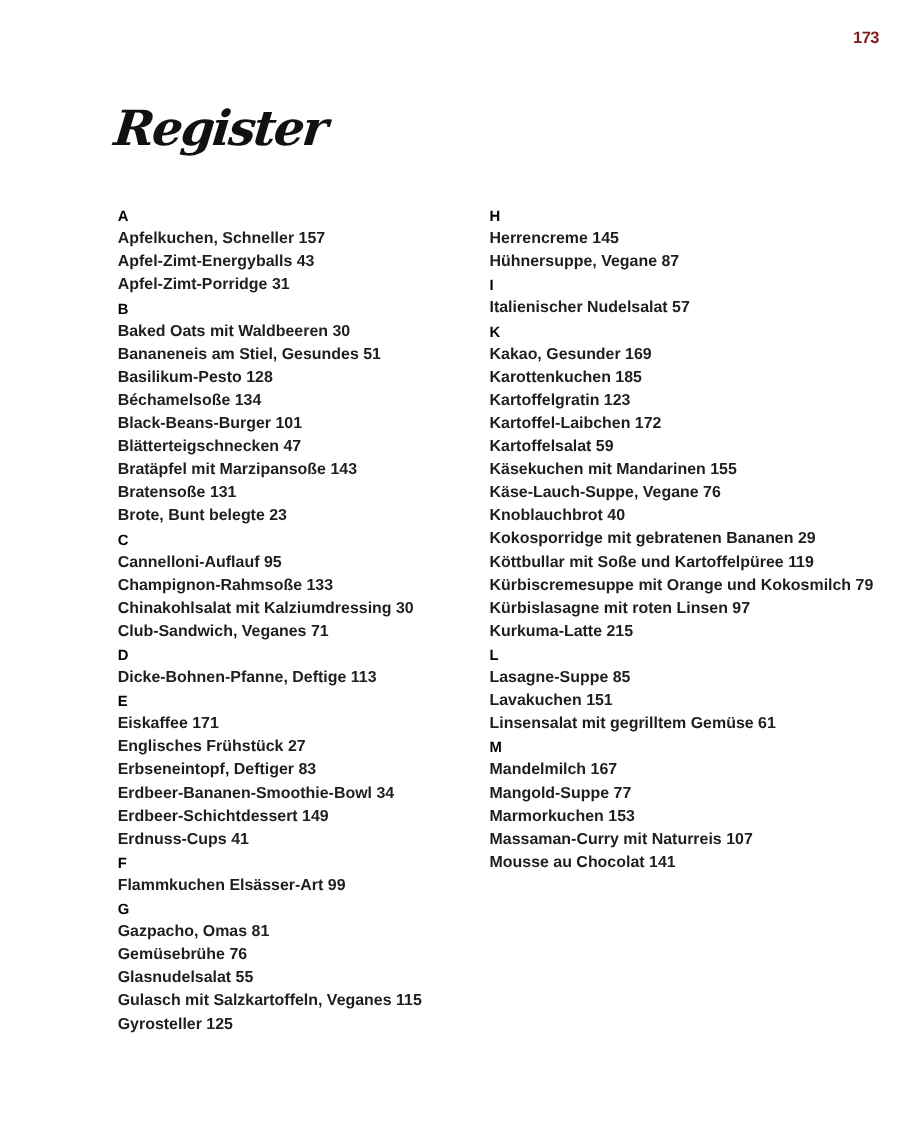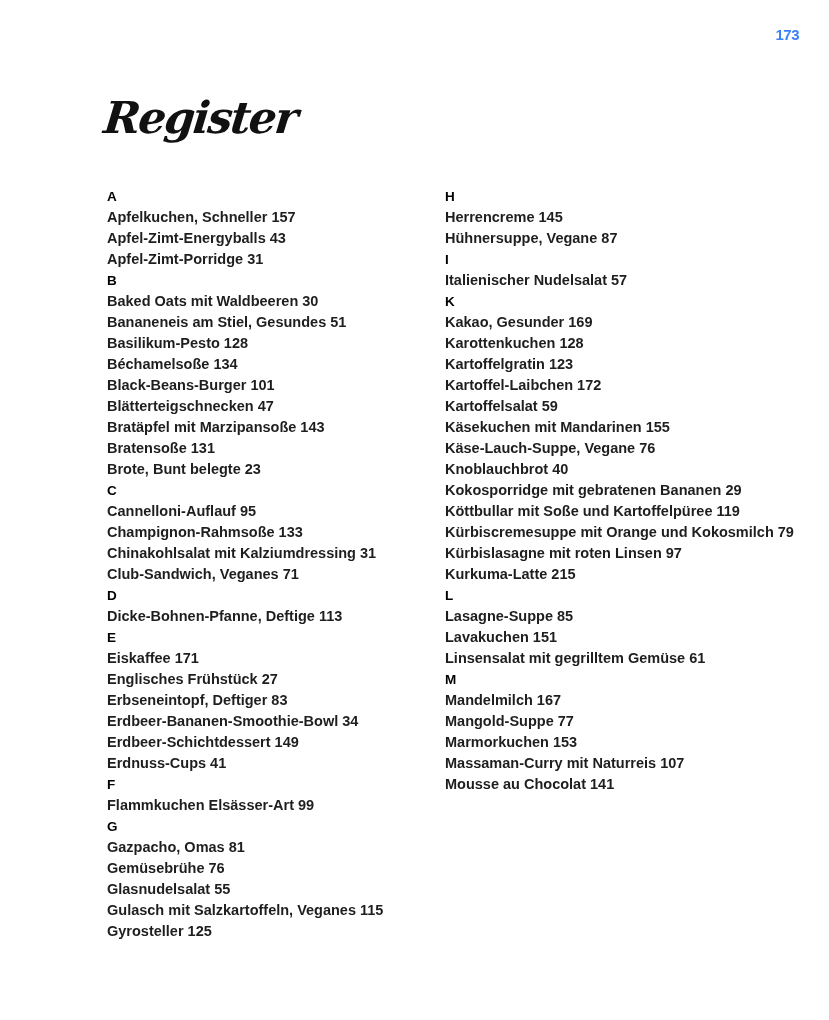--- a/index.html
+++ b/index.html
@@ -1,19 +1,19 @@
 <!DOCTYPE html>
 <html><head>
   <meta charset="utf-8">
   <style>
     html, body { margin: 0; padding: 0; background: #ffffff; }
     body { width: 829px; height: 1020px; position: relative; overflow: hidden; color: #1a1a1a; }
     .page-number {
       position: absolute; top: 26px; right: 30px;
-      font-family: "Liberation Sans", sans-serif; font-weight: bold; font-size: 15px; color: #3b82f6;
+      font-family: "Liberation Sans", sans-serif; font-weight: bold; font-size: 15px; color: #7f1d1d;
       letter-spacing: -0.5px;
     }
     .title {
       position: absolute; top: 96px; left: 104px;
       font-family: "DejaVu Serif", serif; font-style: italic; font-weight: bold;
       font-size: 44px; color: #111; letter-spacing: -2px; transform: skewX(-6deg);
       margin: 0; line-height: 1;
     }
     .col {
       position: absolute; top: 186px;
@@ -41,21 +41,21 @@
     <div class="entry">Basilikum-Pesto 128</div>
     <div class="entry">Béchamelsoße 134</div>
     <div class="entry">Black-Beans-Burger 101</div>
     <div class="entry">Blätterteigschnecken 47</div>
     <div class="entry">Bratäpfel mit Marzipansoße 143</div>
     <div class="entry">Bratensoße 131</div>
     <div class="entry">Brote, Bunt belegte 23</div>
     <div class="letter">C</div>
     <div class="entry">Cannelloni-Auflauf 95</div>
     <div class="entry">Champignon-Rahmsoße 133</div>
-    <div class="entry">Chinakohlsalat mit Kalziumdressing 31</div>
+    <div class="entry">Chinakohlsalat mit Kalziumdressing 30</div>
     <div class="entry">Club-Sandwich, Veganes 71</div>
     <div class="letter">D</div>
     <div class="entry">Dicke-Bohnen-Pfanne, Deftige 113</div>
     <div class="letter">E</div>
     <div class="entry">Eiskaffee 171</div>
     <div class="entry">Englisches Frühstück 27</div>
     <div class="entry">Erbseneintopf, Deftiger 83</div>
     <div class="entry">Erdbeer-Bananen-Smoothie-Bowl 34</div>
     <div class="entry">Erdbeer-Schichtdessert 149</div>
     <div class="entry">Erdnuss-Cups 41</div>
@@ -69,21 +69,21 @@
     <div class="entry">Gyrosteller 125</div>
   </div>
 <div class="col right">
     <div class="letter">H</div>
     <div class="entry">Herrencreme 145</div>
     <div class="entry">Hühnersuppe, Vegane 87</div>
     <div class="letter">I</div>
     <div class="entry">Italienischer Nudelsalat 57</div>
     <div class="letter">K</div>
     <div class="entry">Kakao, Gesunder 169</div>
-    <div class="entry">Karottenkuchen 128</div>
+    <div class="entry">Karottenkuchen 185</div>
     <div class="entry">Kartoffelgratin 123</div>
     <div class="entry">Kartoffel-Laibchen 172</div>
     <div class="entry">Kartoffelsalat 59</div>
     <div class="entry">Käsekuchen mit Mandarinen 155</div>
     <div class="entry">Käse-Lauch-Suppe, Vegane 76</div>
     <div class="entry">Knoblauchbrot 40</div>
     <div class="entry">Kokosporridge mit gebratenen Bananen 29</div>
     <div class="entry">Köttbullar mit Soße und Kartoffelpüree 119</div>
     <div class="entry">Kürbiscremesuppe mit Orange und Kokosmilch 79</div>
     <div class="entry">Kürbislasagne mit roten Linsen 97</div>

